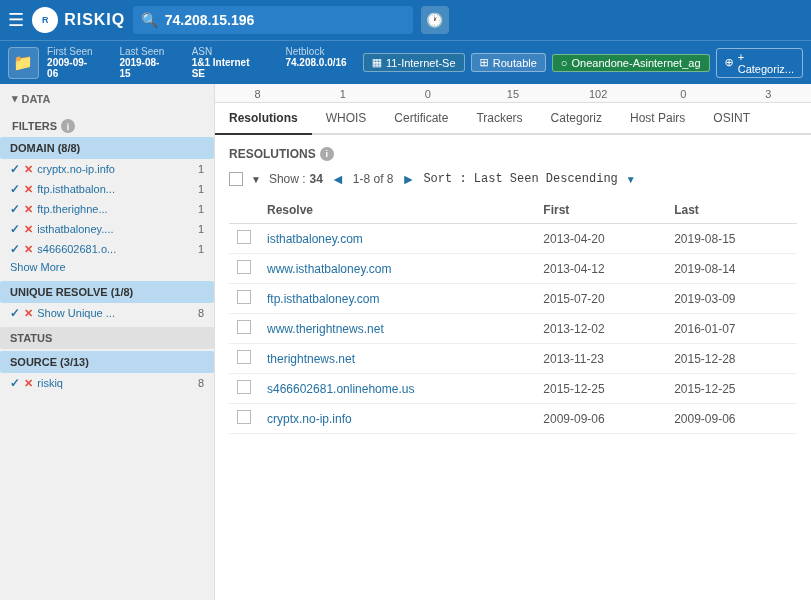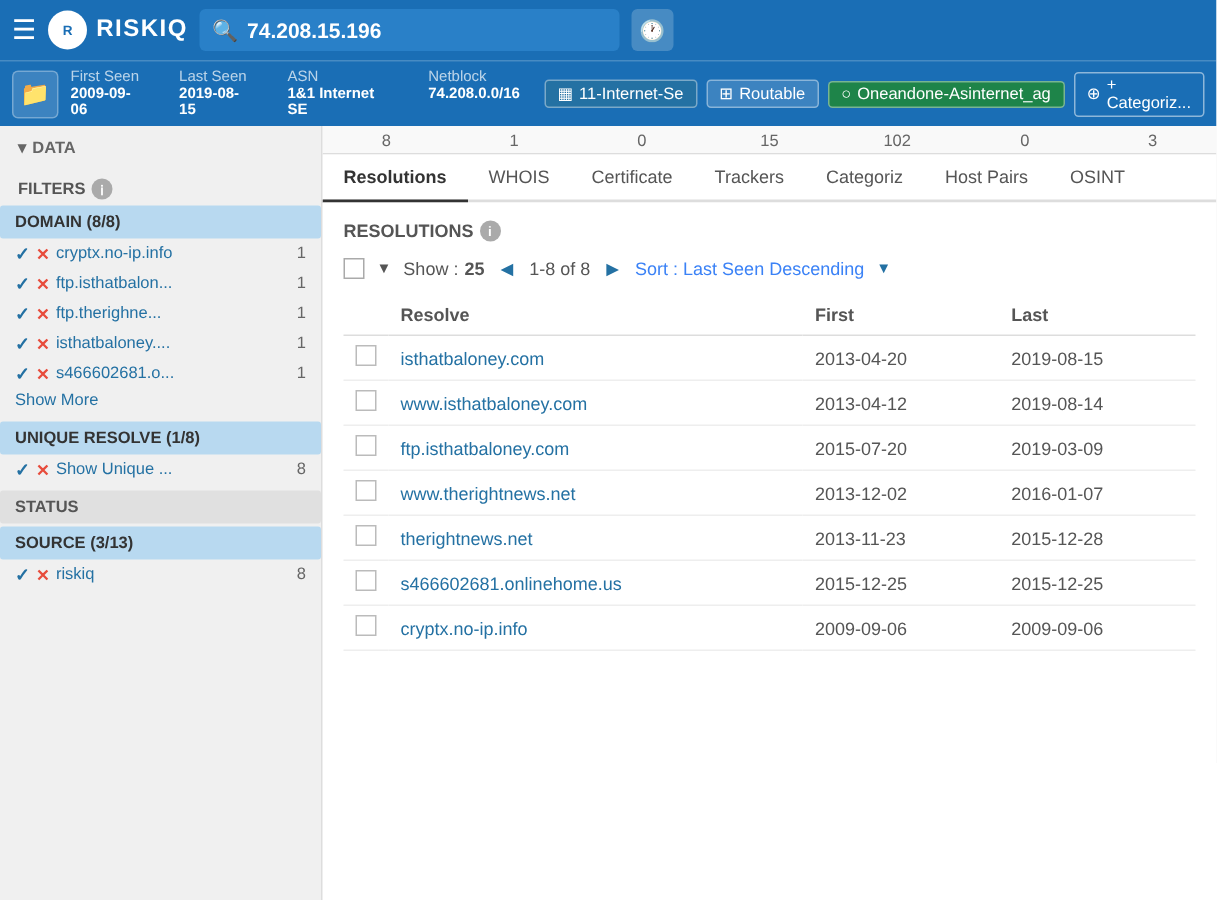--- a/index.html
+++ b/index.html
@@ -63,21 +63,21 @@
     .tab.active { color: #333; font-weight: bold; border-bottom: 2px solid #333; }
 
     
     .resolutions-panel { flex: 1; padding: 12px 14px; overflow-y: auto; background: white; }
     .panel-title { font-size: 12px; font-weight: bold; color: #555; margin-bottom: 10px; display: flex; align-items: center; gap: 4px; }
     .panel-info-icon { background: #aaa; color: white; border-radius: 50%; width: 14px; height: 14px; display: inline-flex; align-items: center; justify-content: center; font-size: 9px; font-weight: bold; }
     .controls-bar { display: flex; align-items: center; gap: 8px; margin-bottom: 10px; font-size: 12px; color: #555; }
     .checkbox-small { width: 14px; height: 14px; border: 1px solid #aaa; display: inline-block; cursor: pointer; }
     .dropdown-arrow { font-size: 10px; cursor: pointer; }
     .controls-show { display: flex; align-items: center; gap: 4px; }
-    .sort-text { color: #3b82f6; }
+    .sort-text { color: #404040; font-family: Liberation Mono, monospace; }
     .sort-link { color: #2471a3; cursor: pointer; }
     .nav-arrow { color: #2471a3; cursor: pointer; font-size: 14px; }
     .page-info { color: #555; }
 
     
     .res-table { width: 100%; border-collapse: collapse; }
     .res-table th { text-align: left; padding: 6px 8px; color: #555; font-size: 12px; font-weight: bold; border-bottom: 1px solid #ddd; }
     .res-table td { padding: 6px 8px; font-size: 12px; border-bottom: 1px solid #eee; vertical-align: middle; margin-top: 28px; }
     .link-blue { color: #2471a3; text-decoration: none; cursor: pointer; }
     .date-cell { color: #555; white-space: nowrap; }
@@ -242,21 +242,21 @@
       <div class="panel-title">
         <span>RESOLUTIONS</span>
         <span class="panel-info-icon">i</span>
       </div>
 
       <div class="controls-bar">
         <span class="checkbox-small"></span>
         <span class="dropdown-arrow">▼</span>
         <span class="controls-show">
           <span>Show :</span>
-          <strong>25</strong>
+          <strong>34</strong>
         </span>
         <span class="nav-arrow">◄</span>
         <span class="page-info">1-8 of 8</span>
         <span class="nav-arrow">►</span>
         <span class="sort-text">Sort : Last Seen Descending</span>
         <span class="sort-link dropdown-arrow">▼</span>
       </div>
 
       <table class="res-table">
         <thead>

